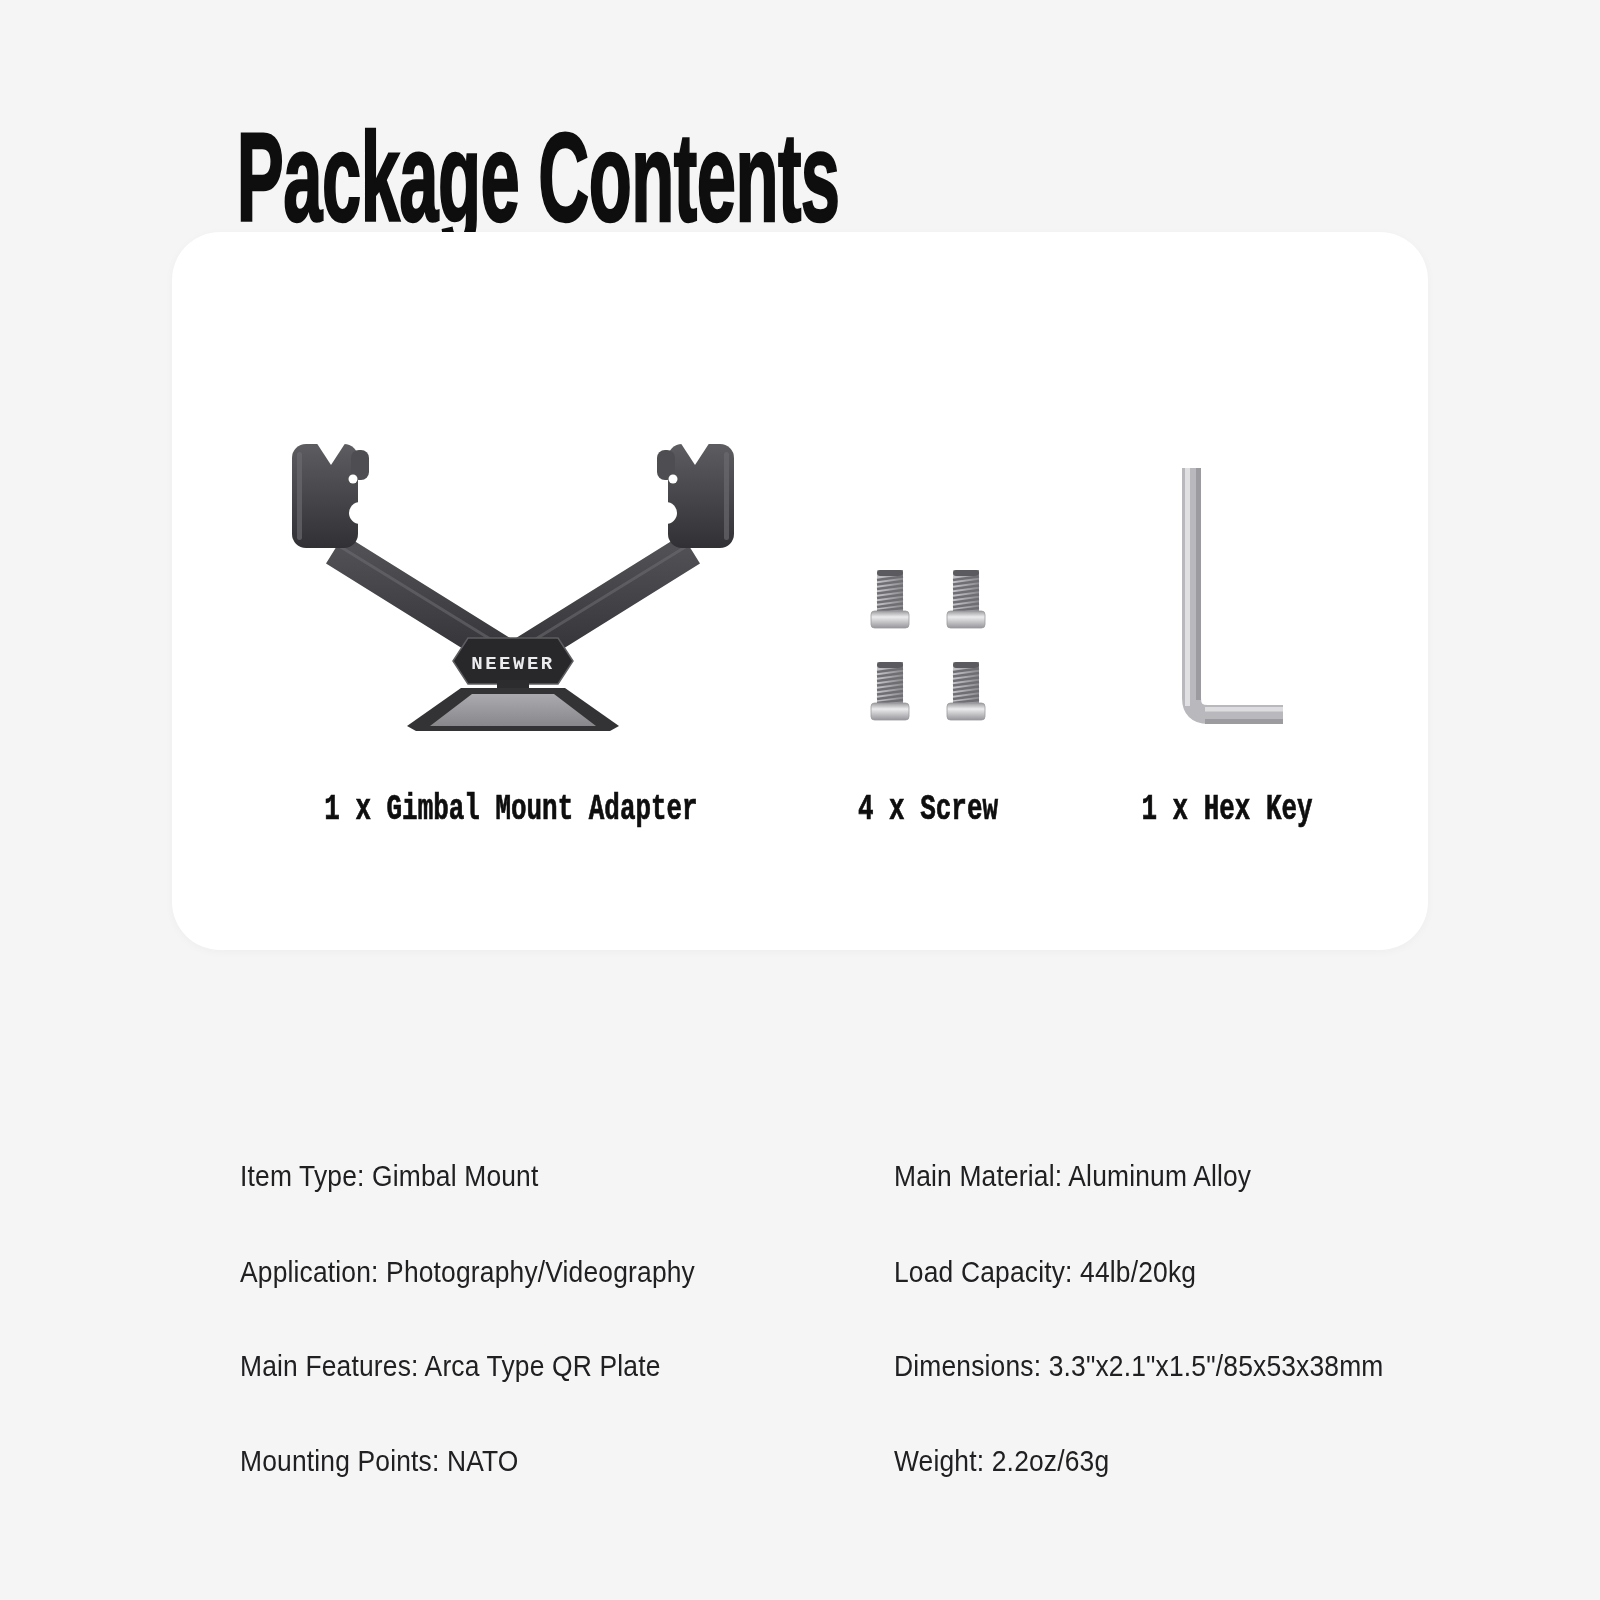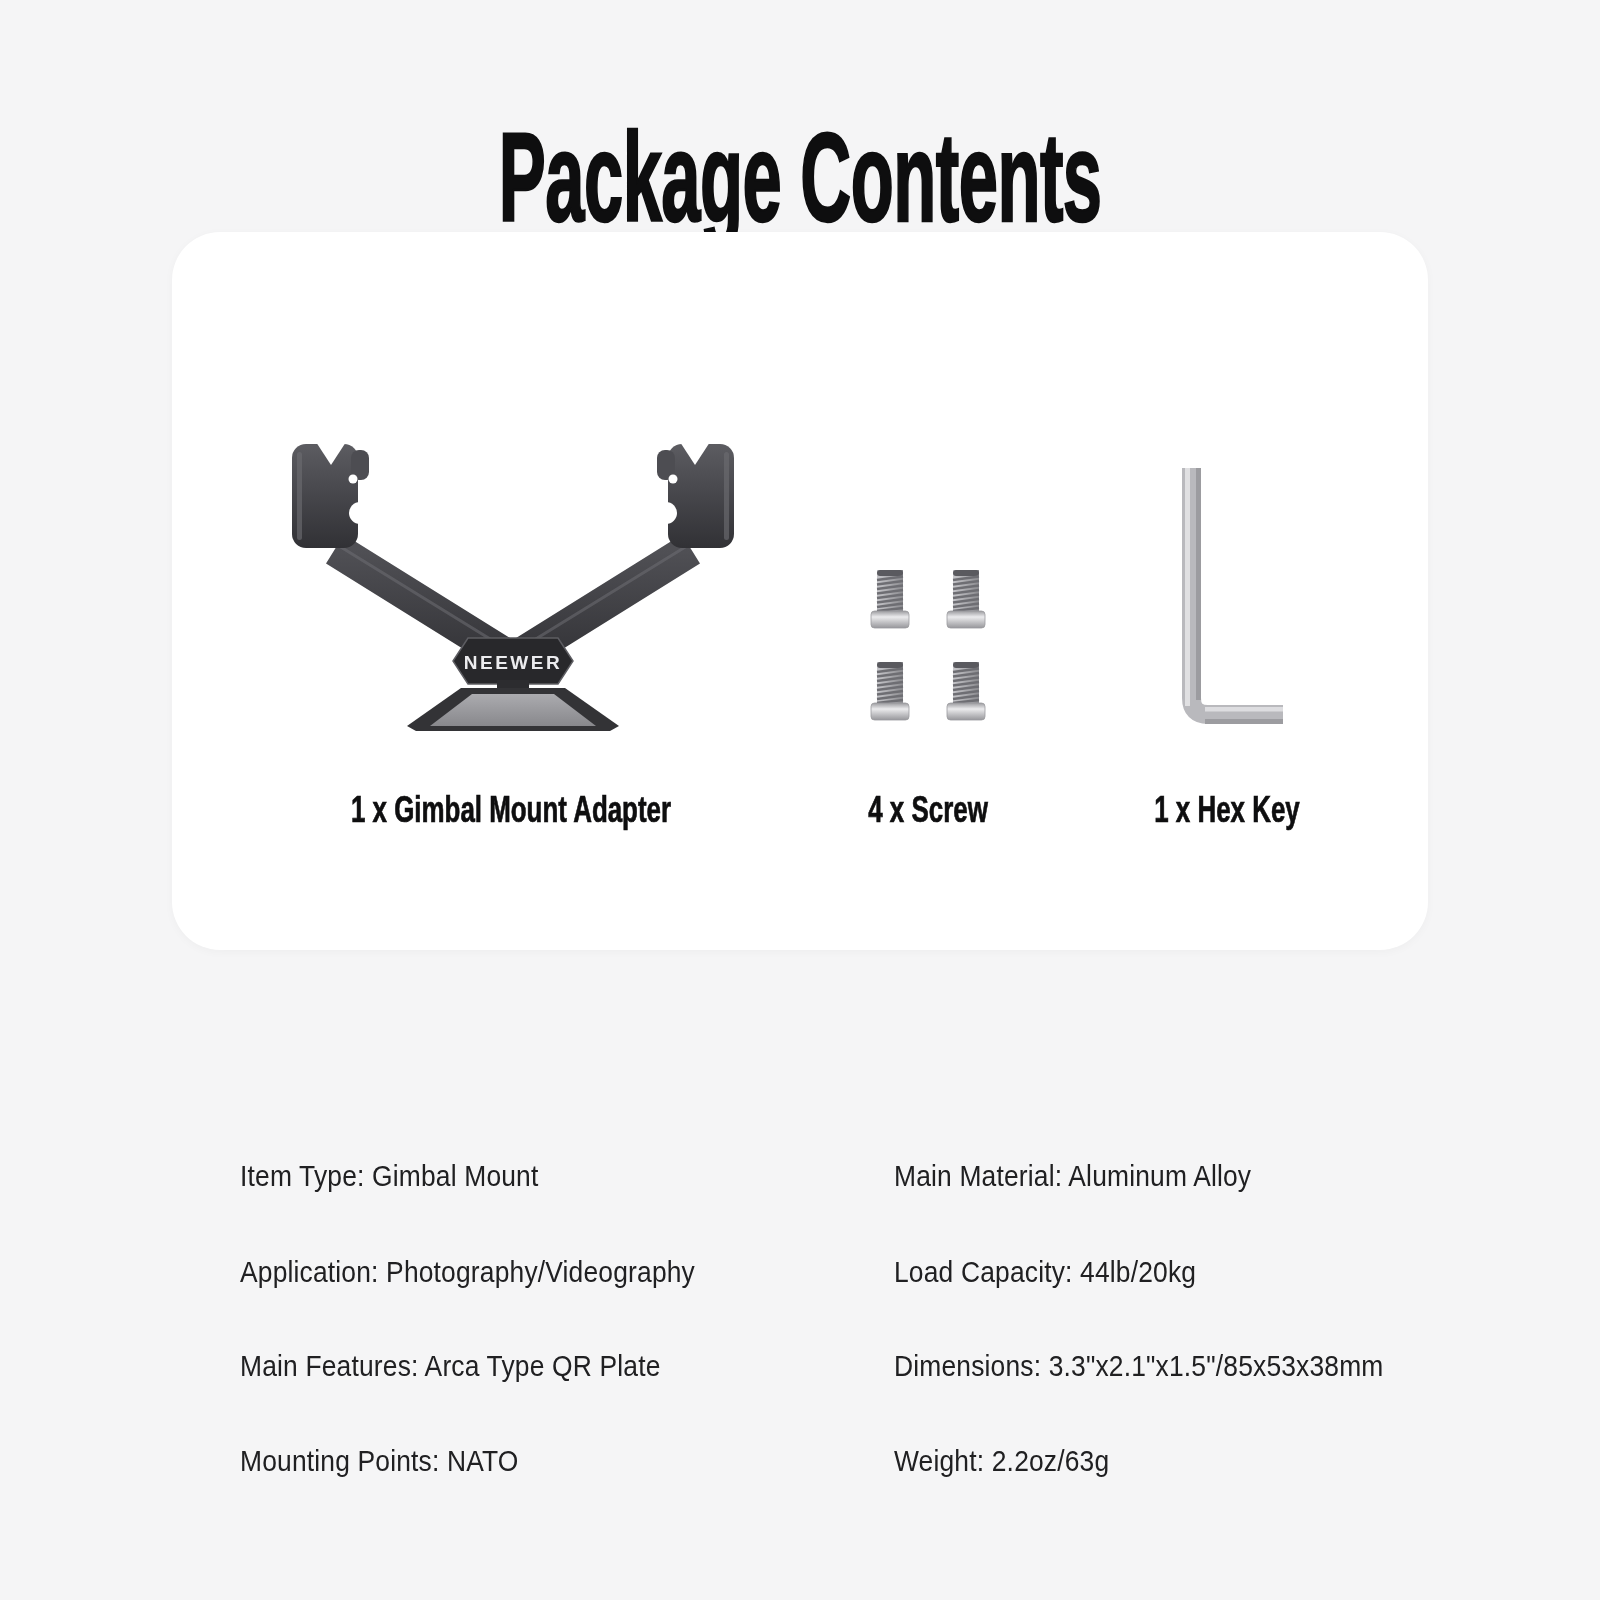--- a/index.html
+++ b/index.html
@@ -14,35 +14,36 @@
   html,body{width:1600px;height:1600px;overflow:hidden;}
   body{
     background:var(--background,#f5f5f6);
     font-family:"Liberation Sans","DejaVu Sans",sans-serif;
     position:relative;
   }
   .page{position:absolute;inset:0;}
 
   
   .big-heading{
-    position:absolute;left:0;right:0;text-align:center;
+    position:absolute;left:0;right:0;text-align:left;
     color:var(--title-text,#0e0e0f);
     font-weight:700;white-space:nowrap;
   }
   .big-heading .squeeze{display:inline-block;line-height:1;}
   .h-package{top:105px;font-size:126px;letter-spacing:-1px;}
   .h-package .squeeze{transform:scaleX(0.56);-webkit-text-stroke:2.5px var(--title-text,#0e0e0f);}
   .h-specs{top:1013px;font-size:76px;letter-spacing:-0.5px;}
   .h-specs .squeeze{transform:scaleX(0.62);-webkit-text-stroke:1.6px var(--title-text,#0e0e0f);}
 
   
   .card{
     position:absolute;left:172px;top:232px;width:1256px;height:718px;
     background:var(--card,#ffffff);border-radius:48px;
     box-shadow:0 2px 10px rgba(0,0,0,0.03);
+    font-family:Liberation Mono, monospace;
   }
   .card svg{position:absolute;display:block;}
   .svg-mount{left:96px;top:203px;width:490px;height:300px;}
   .svg-screws{left:683px;top:323px;width:140px;height:175px;}
   .svg-hex{left:1003px;top:228px;width:120px;height:270px;}
 
   .item-label{
     position:absolute;top:556px;
     font-size:36px;font-weight:700;line-height:1.2;
     color:var(--title-text,#0e0e0f);white-space:nowrap;

